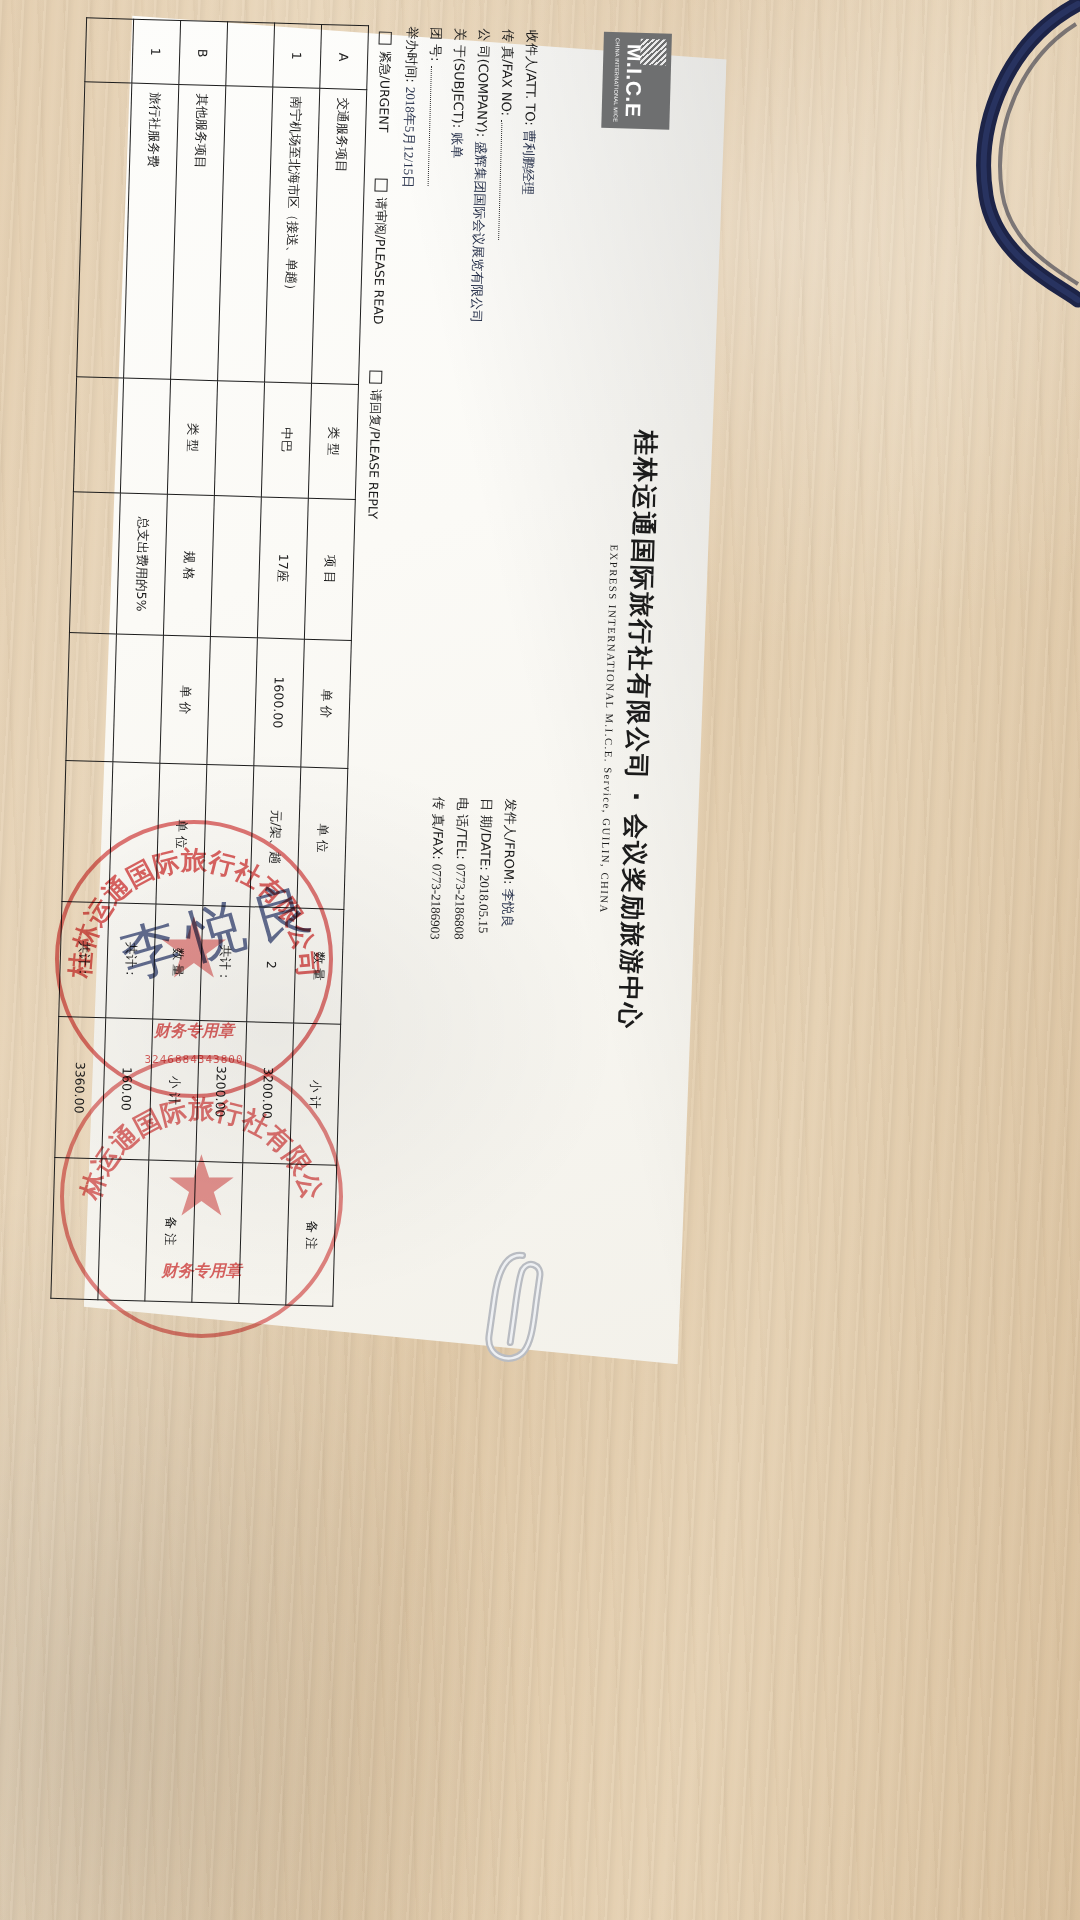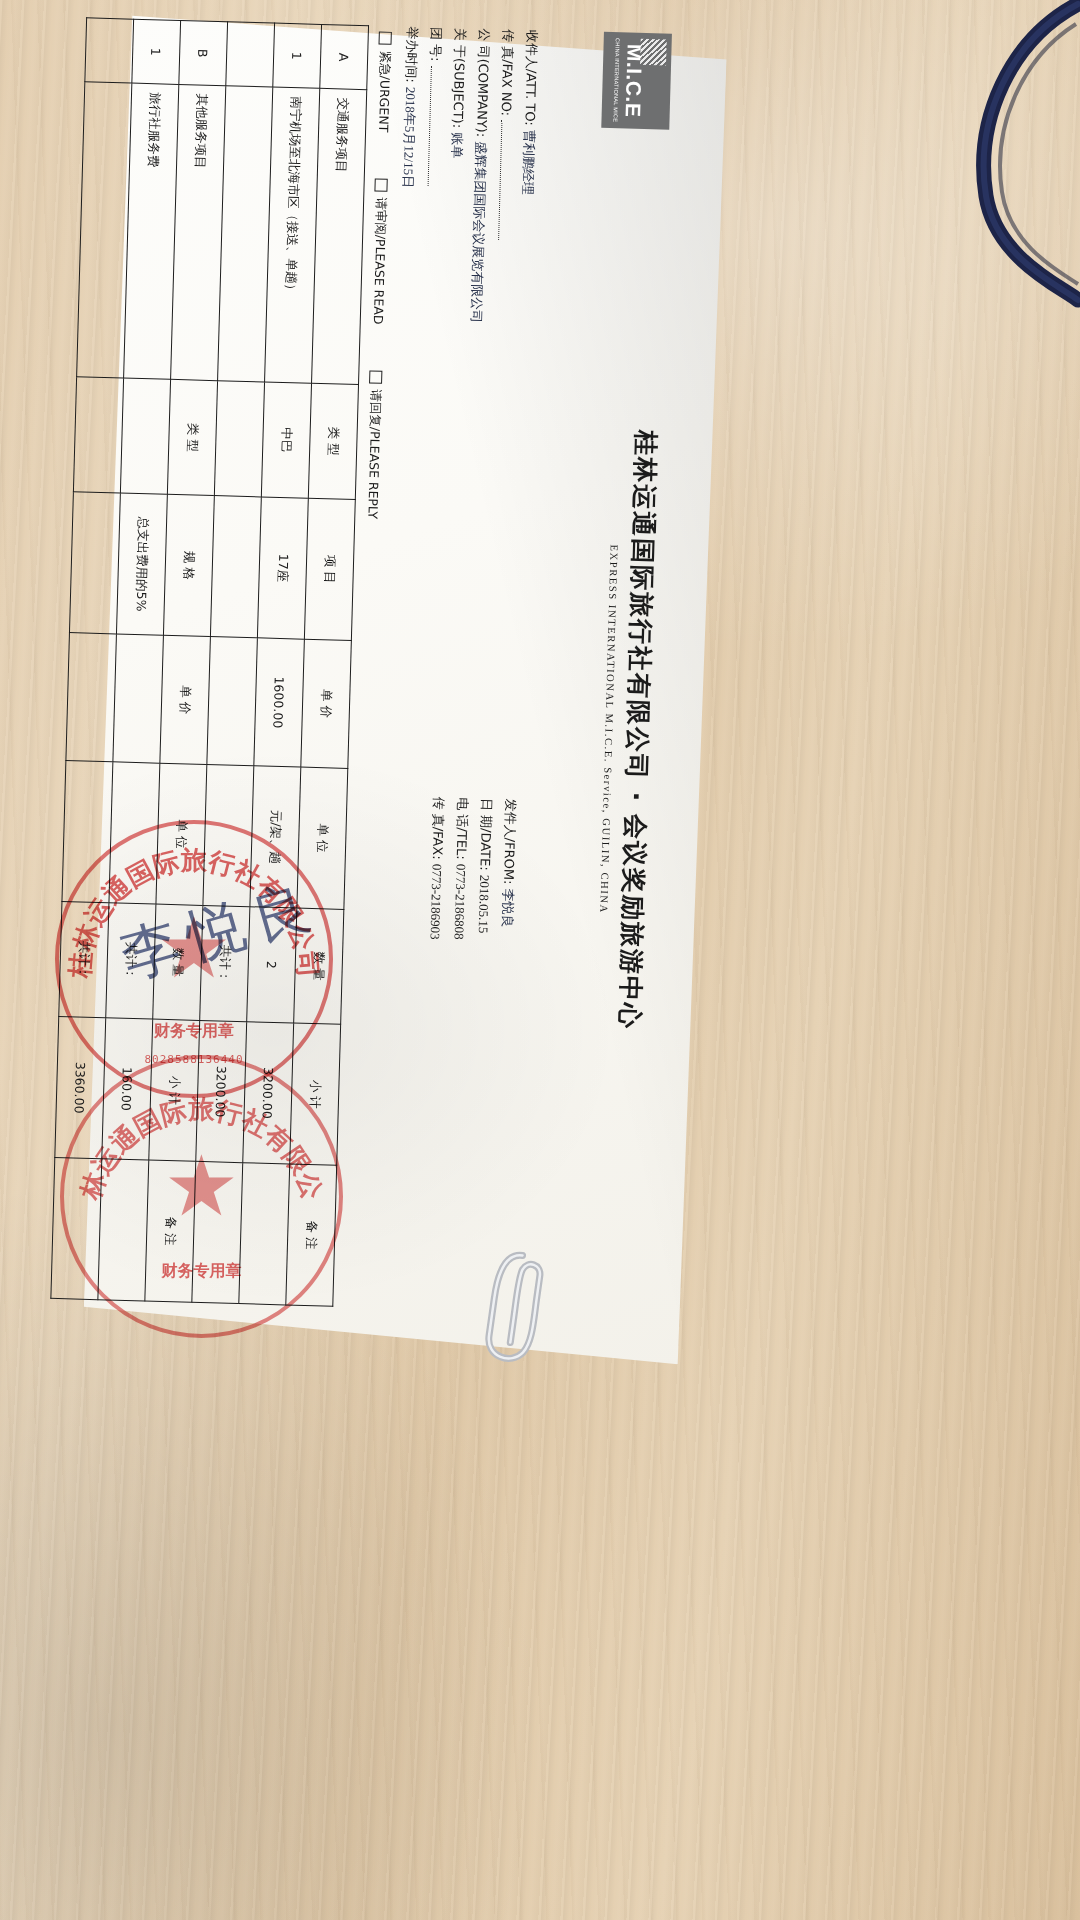--- a/index.html
+++ b/index.html
@@ -133,21 +133,21 @@
     font-size:84px;color:rgba(214,62,62,0.55);line-height:1;
   }
   .stamp-top{left:55px;top:820px;width:270px;height:270px;}
   .stamp-bot{left:60px;top:1055px;width:275px;height:275px;border-color:rgba(214,62,62,0.62);}
   .stamp .code{
     position:absolute;bottom:28px;left:50%;transform:translateX(-50%);
     font-size:11px;letter-spacing:1px;font-family:"DejaVu Sans Mono",monospace;
   }
   .stamp .btm-label{
     position:absolute;bottom:52px;left:50%;transform:translateX(-50%);
-    font-size:16px;font-weight:bold;font-family:"DejaVu Sans",sans-serif;
+    font-size:16px;font-weight:bold;font-family:"DejaVu Sans",sans-serif;font-style:italic;
   }
   
   .signature{
     position:absolute;left:150px;top:860px;width:420px;height:330px;
     transform:rotate(-16deg);
     color:rgba(40,55,110,0.72);
     font-family:"Liberation Serif",serif;font-size:58px;
     letter-spacing:10px;line-height:1.25;
     mix-blend-mode:multiply;pointer-events:none;
   }
@@ -326,21 +326,21 @@
 <div class="stamp stamp-top">
   <div class="star">★</div>
   <svg viewBox="0 0 270 270" style="position:absolute;inset:0;">
     <defs>
         <path id="arcTop" d="M 30 150 A 105 105 0 0 1 240 150"></path>
       </defs>
     <text font-size="26" font-weight="bold" fill="rgba(214,62,62,0.80)" font-family="DejaVu Sans, sans-serif">
       <textPath href="#arcTop" startOffset="50%" text-anchor="middle">桂林运通国际旅行社有限公司</textPath>
     </text>
   </svg>
-  <div class="code">8028588136440</div>
+  <div class="code">3246884343800</div>
   <div class="btm-label">财务专用章</div>
 </div>
 
 <div class="stamp stamp-bot">
   <div class="star">★</div>
   <svg viewBox="0 0 275 275" style="position:absolute;inset:0;">
     <defs>
         <path id="arcBot" d="M 32 155 A 106 106 0 0 1 243 155"></path>
       </defs>
     <text font-size="26" font-weight="bold" fill="rgba(214,62,62,0.72)" font-family="DejaVu Sans, sans-serif">

